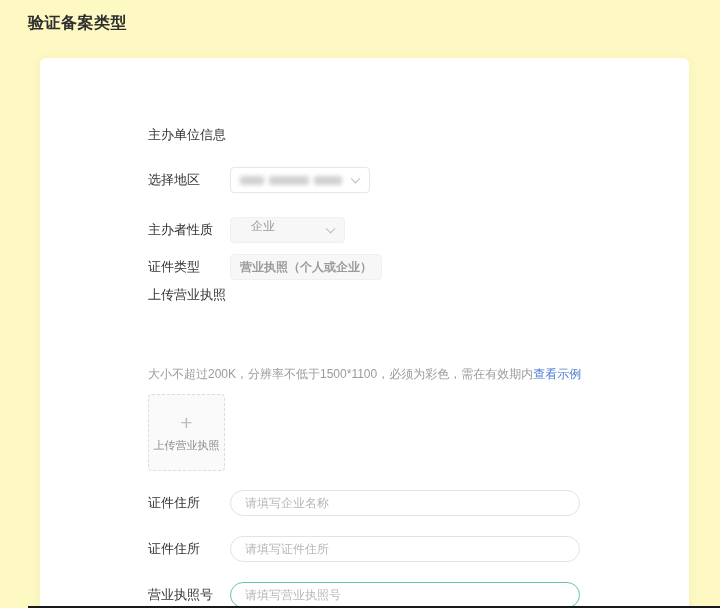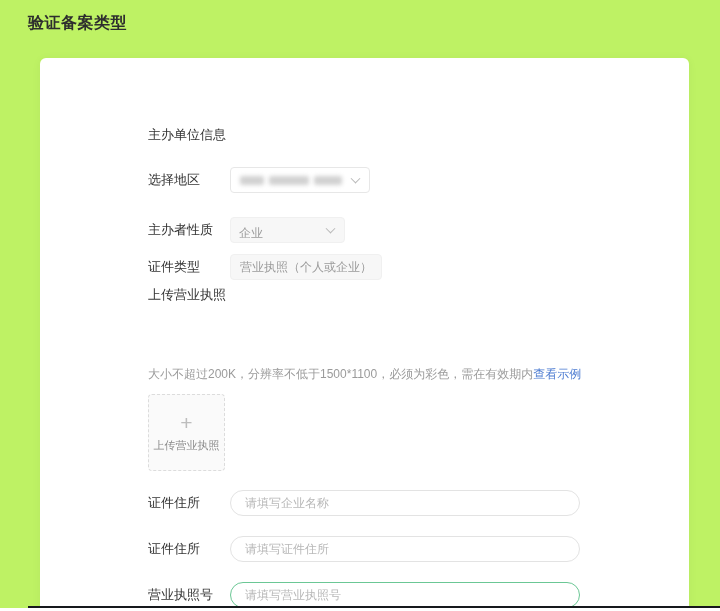--- a/index.html
+++ b/index.html
@@ -3,21 +3,21 @@
 <meta charset="utf-8">
 <style>
   * { margin: 0; padding: 0; box-sizing: border-box; }
   html, body { background: #eef0f3; }
   body { font-family: "Liberation Sans", "DejaVu Sans", sans-serif; }
 
   .screen {
     position: relative;
     width: 720px;
     height: 611px;
-    background: #bef264;
+    background: #fef9c3;
     overflow: hidden;
     margin: 0 auto;
   }
 
   .page-title {
     position: absolute;
     left: 28px;
     top: 13px;
     font-size: 16px;
     font-weight: 700;
@@ -101,36 +101,37 @@
 
   
   .select-gray {
     position: relative;
     width: 115px;
     height: 26px;
     background: #f7f7f7;
     border: 1px solid #f0f0f0;
     border-radius: 4px;
     display: flex;
-    align-items: flex-end;
-    padding: 0 22px 0 8px;
+    align-items: flex-start;
+    padding: 0 22px 0 20px;
     font-size: 12px;
     color: #9b9b9b;
     cursor: default;
   }
   .field-gray {
     display: inline-flex;
     align-items: center;
     height: 26px;
     background: #f7f7f7;
     border: 1px solid #f0f0f0;
     border-radius: 4px;
     padding: 0 9px;
     font-size: 12px;
     color: #9b9b9b;
+    font-weight: bold;
   }
 
   
   .upload-col { display: flex; flex-direction: column; }
   .upload-hint { font-size: 12px; color: #9b9b9b; line-height: 17px; }
   .upload-hint a { color: #4c7bd1; text-decoration: none; cursor: pointer; }
   .upload-box {
     margin-top: 11px;
     width: 77px;
     height: 77px;

